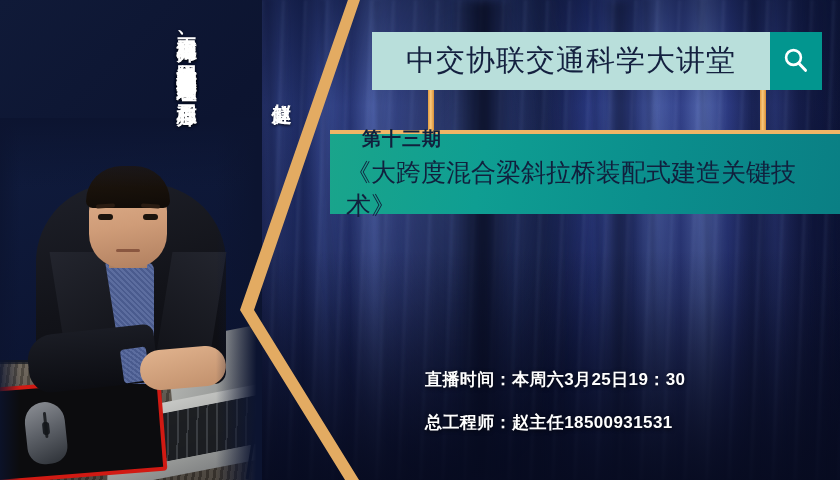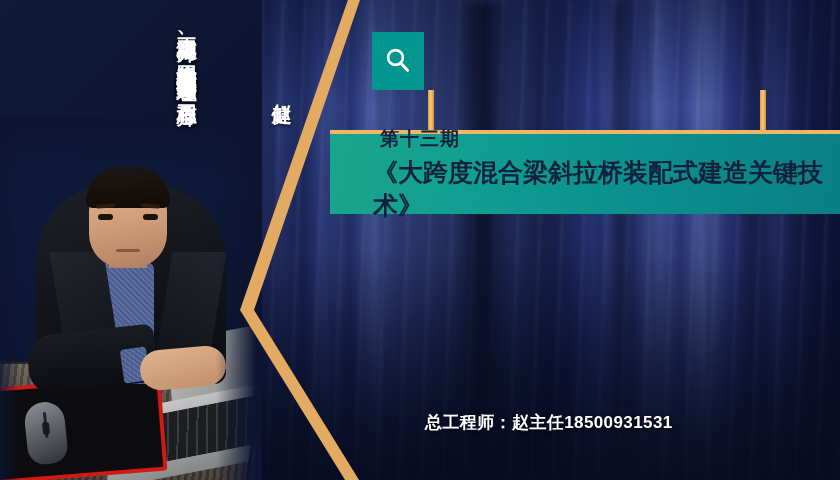--- a/index.html
+++ b/index.html
@@ -134,23 +134,23 @@
   
   .hanger { position:absolute; top:90px; width:6px; height:42px; z-index:7;
     background:linear-gradient(90deg,#e29a3f,#f9c87c 45%,#d98f35); }
   .hanger.a { left:428px; }
   .hanger.b { left:760px; }
 
   
   .subband { position:absolute; left:330px; top:130px; width:510px; height:84px; z-index:8;
     background:linear-gradient(100deg,#1aa58b 0%,#0f9e92 30%,#0b8f8d 62%,#0a7f84 100%);
     border-top:4px solid #f0b566;
-    display:flex; flex-direction:column; justify-content:center; padding-left:34px; }
+    display:flex; flex-direction:column; justify-content:center; padding-left:16px; }
   .sub-1 { color:#11203d; font-size:19px; font-weight:700; padding-left:16px; margin-bottom:4px; letter-spacing:1px; }
-  .sub-2 { color:#11203d; font-size:25px; font-weight:700; letter-spacing:0px;margin-left:9px; }
+  .sub-2 { color:#11203d; font-size:25px; font-weight:400; letter-spacing:0px; }
 
   
   .pill { position:absolute; left:488px; top:270px; width:172px; height:47px; z-index:9;
     border-radius:24px; border:2px solid #a9e3c2;
     background:linear-gradient(180deg,#52a8f7 0%,#3b93f2 55%,#2f84ea 100%);
     box-shadow:0 2px 6px rgba(0,0,0,.45), inset 0 1px 2px rgba(255,255,255,.4);
     display:flex; align-items:center; justify-content:center; }
   .pill span { color:#16213f; font-size:19px; font-weight:700; letter-spacing:2px; }
 
   
@@ -212,29 +212,33 @@
     <polygon points="118,0 130,0 22,316 132,494 118,494 8,316" fill="#e3ab62"></polygon>
   </svg>
 
   <div class="vtext v-name">赵健</div>
   <div class="vtext v-title">正高级工程师、集团科技信息部副部长兼四公司副总经理、总工程师</div>
 
   <div class="hanger a"></div>
   <div class="hanger b"></div>
 
   <div class="banner">
+    <div class="banner-main">
+      <span>中交协联交通科学大讲堂</span>
+    </div>
     <div class="banner-search">
       <svg width="30" height="30" viewBox="0 0 30 30">
         <circle cx="12.5" cy="11.5" r="7.4" fill="none" stroke="#ffffff" stroke-width="2.6"></circle>
         <line x1="17.8" y1="17.2" x2="24.5" y2="24.3" stroke="#ffffff" stroke-width="3" stroke-linecap="round"></line>
       </svg>
     </div>
   </div>
 
   <div class="subband">
     <div class="sub-1">第十三期</div>
     <div class="sub-2">《大跨度混合梁斜拉桥装配式建造关键技术》</div>
   </div>
 
 
+  <div class="info info-1">直播时间：本周六3月25日19：30</div>
   <div class="info info-2">总工程师：赵主任18500931531</div>
 
 </div>
 
 </body></html>

